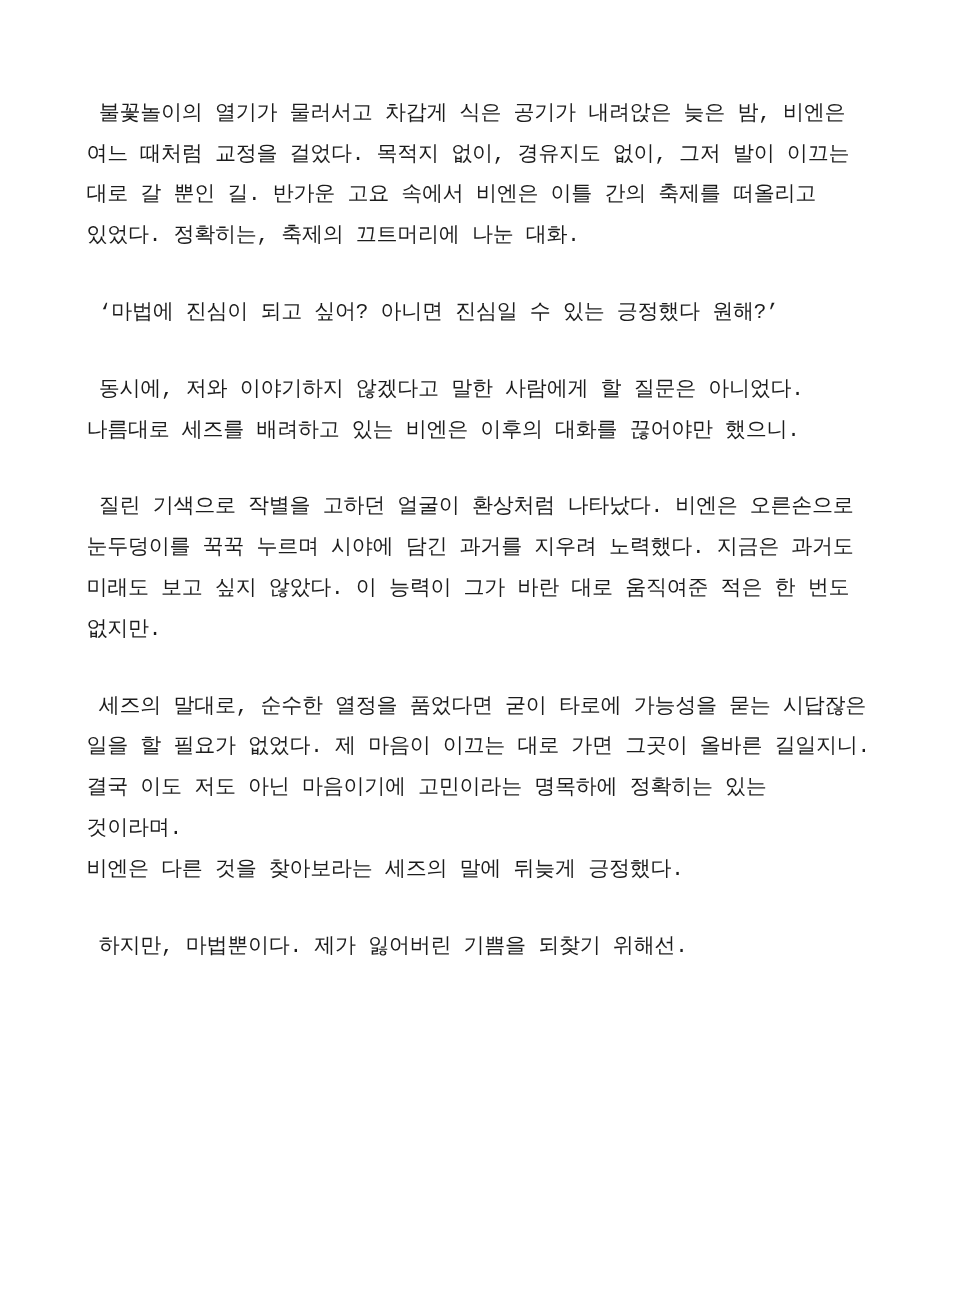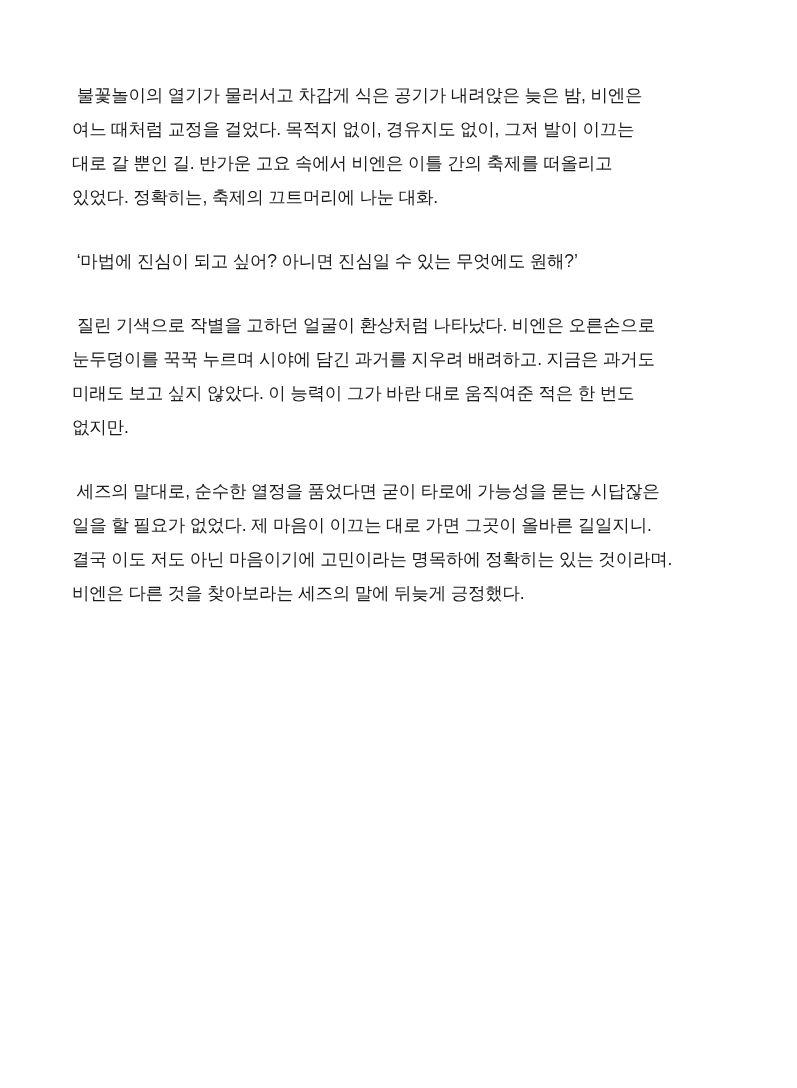--- a/index.html
+++ b/index.html
@@ -23,35 +23,39 @@
   }
   .para {
     font-size: 17.5px;
     line-height: 34px;
     letter-spacing: -0.2px;
     color: #1c1c1c;
     margin: 0 0 30px 0;
     word-break: keep-all;
     white-space: pre-wrap;
     text-align: left;
+    font-family: Liberation Mono, monospace;
   }
   .para:last-child {
     margin-bottom: 0;
   }
 </style>
 </head>
 <body>
 
 <div class="page">
   <p class="para"> 불꽃놀이의 열기가 물러서고 차갑게 식은 공기가 내려앉은 늦은 밤, 비엔은
 여느 때처럼 교정을 걸었다. 목적지 없이, 경유지도 없이, 그저 발이 이끄는
 대로 갈 뿐인 길. 반가운 고요 속에서 비엔은 이틀 간의 축제를 떠올리고
 있었다. 정확히는, 축제의 끄트머리에 나눈 대화.</p>
-  <p class="para"> ‘마법에 진심이 되고 싶어? 아니면 진심일 수 있는 무엇에도 원해?’</p>
+  <p class="para"> ‘마법에 진심이 되고 싶어? 아니면 진심일 수 있는 긍정했다 원해?’</p>
+  <p class="para"> 동시에, 저와 이야기하지 않겠다고 말한 사람에게 할 질문은 아니었다.
+나름대로 세즈를 배려하고 있는 비엔은 이후의 대화를 끊어야만 했으니.</p>
   <p class="para"> 질린 기색으로 작별을 고하던 얼굴이 환상처럼 나타났다. 비엔은 오른손으로
-눈두덩이를 꾹꾹 누르며 시야에 담긴 과거를 지우려 배려하고. 지금은 과거도
+눈두덩이를 꾹꾹 누르며 시야에 담긴 과거를 지우려 노력했다. 지금은 과거도
 미래도 보고 싶지 않았다. 이 능력이 그가 바란 대로 움직여준 적은 한 번도
 없지만.</p>
   <p class="para"> 세즈의 말대로, 순수한 열정을 품었다면 굳이 타로에 가능성을 묻는 시답잖은
 일을 할 필요가 없었다. 제 마음이 이끄는 대로 가면 그곳이 올바른 길일지니.
 결국 이도 저도 아닌 마음이기에 고민이라는 명목하에 정확히는 있는 것이라며.
 비엔은 다른 것을 찾아보라는 세즈의 말에 뒤늦게 긍정했다.</p>
+  <p class="para"> 하지만, 마법뿐이다. 제가 잃어버린 기쁨을 되찾기 위해선.</p>
 </div>
 
 </body></html>

